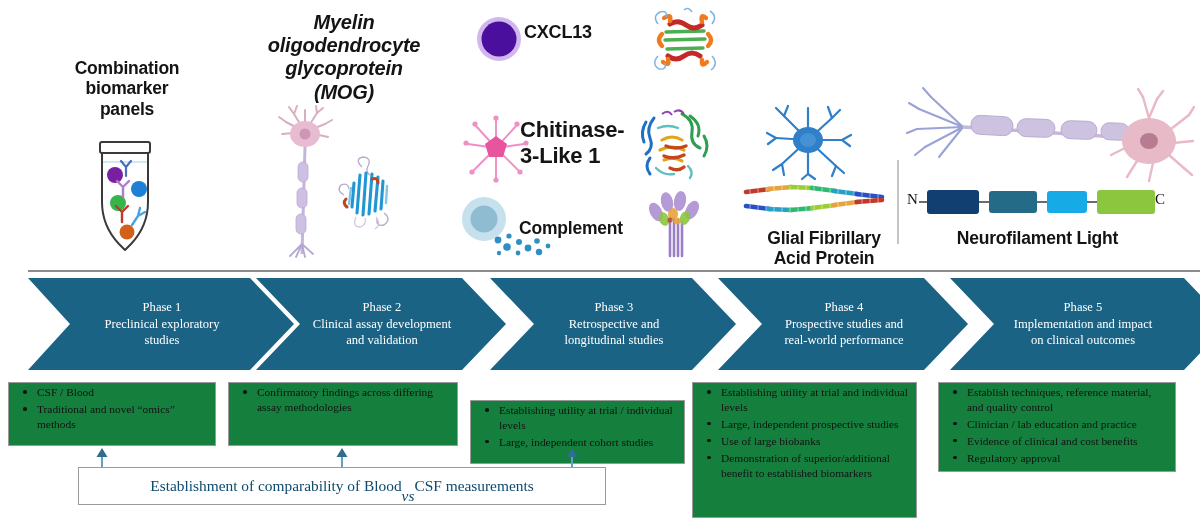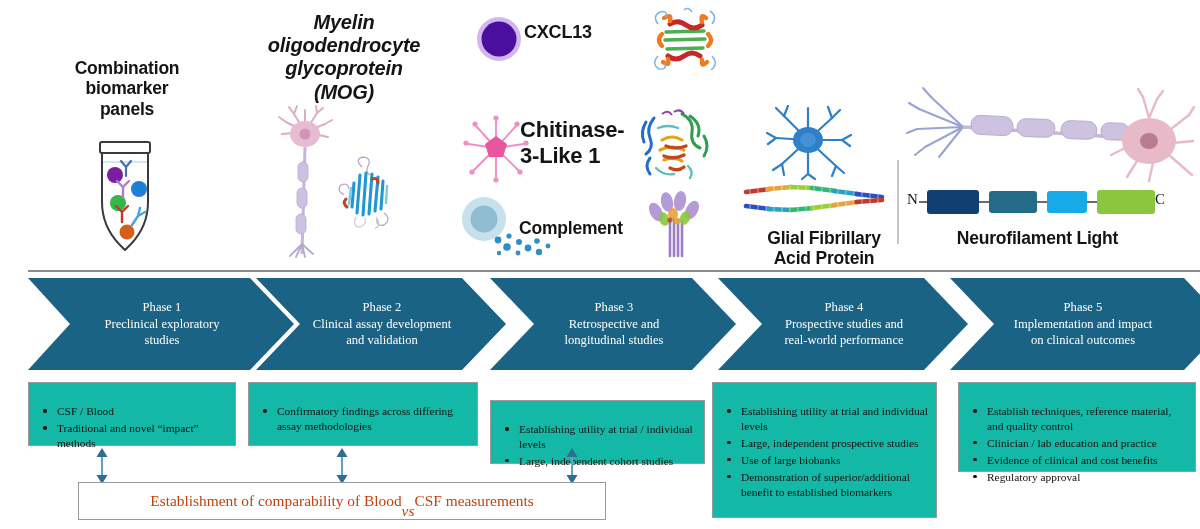--- a/index.html
+++ b/index.html
@@ -44,49 +44,48 @@
     line-height: 1.33;
     text-align: center;
     pointer-events: none;
   }
   .chev-text .ph-title { font-weight: normal; }
 
   
   .bbox {
     position: absolute;
     border: 1.4px solid #9a9a9a;
-    background: #14b8a6;
-    padding: 21px 8px 7px 6px;
-    margin-left: 20px;
+    background: #15803d;
+    padding: 2px 8px 7px 6px;
   }
   .bbox ul { list-style: none; }
   .bbox li {
     position: relative;
     font-family: "Liberation Serif", serif;
     font-size: 11.4px;
     line-height: 1.31;
     color: #111;
     padding-left: 22px;
     margin-bottom: 2px;
   }
   .bbox li::before {
     content: "";
     position: absolute; left: 8px; top: 5px;
     width: 3.6px; height: 3.6px; border-radius: 50%;
     background: #111;
   }
 
   
   #compbar {
-    position: absolute; left: 78px; top: 482px;
+    position: absolute; left: 78px; top: 467px;
     width: 528px; height: 38px;
     border: 1.5px solid #9a9a9a; background: #fff;
     display: flex; align-items: center; justify-content: center;
     font-family: "Liberation Serif", serif;
-    font-size: 15.4px; color: #c2410c;
+    font-size: 15.4px; color: #0c4a6e;
   }
   #compbar .ital { font-style: italic; margin-top: 20px; }
 
   
   .conn { position: absolute; }
 
   
   #nfl-diagram { position: absolute; left: 905px; top: 182px; width: 260px; height: 40px; }
   #nfl-diagram .nfl-term {
     position: absolute; top: 9px;
@@ -454,21 +453,21 @@
         <span class="ph-title">Phase 5</span>
         <span style="white-space:pre-line">Implementation and impact
 on clinical outcomes</span>
       </div>
     </div>
   </div>
 
   <div class="bbox" style="left:8px; top:382px; width:208px; height:64px;">
     <ul>
       <li>CSF / Blood</li>
-      <li>Traditional and novel “impact” methods</li>
+      <li>Traditional and novel “omics” methods</li>
     </ul>
   </div>
 
   <div class="bbox" style="left:228px; top:382px; width:230px; height:64px;">
     <ul>
       <li>Confirmatory findings across differing assay methodologies</li>
     </ul>
   </div>
 
   <div class="bbox" style="left:470px; top:400px; width:215px; height:64px;">

